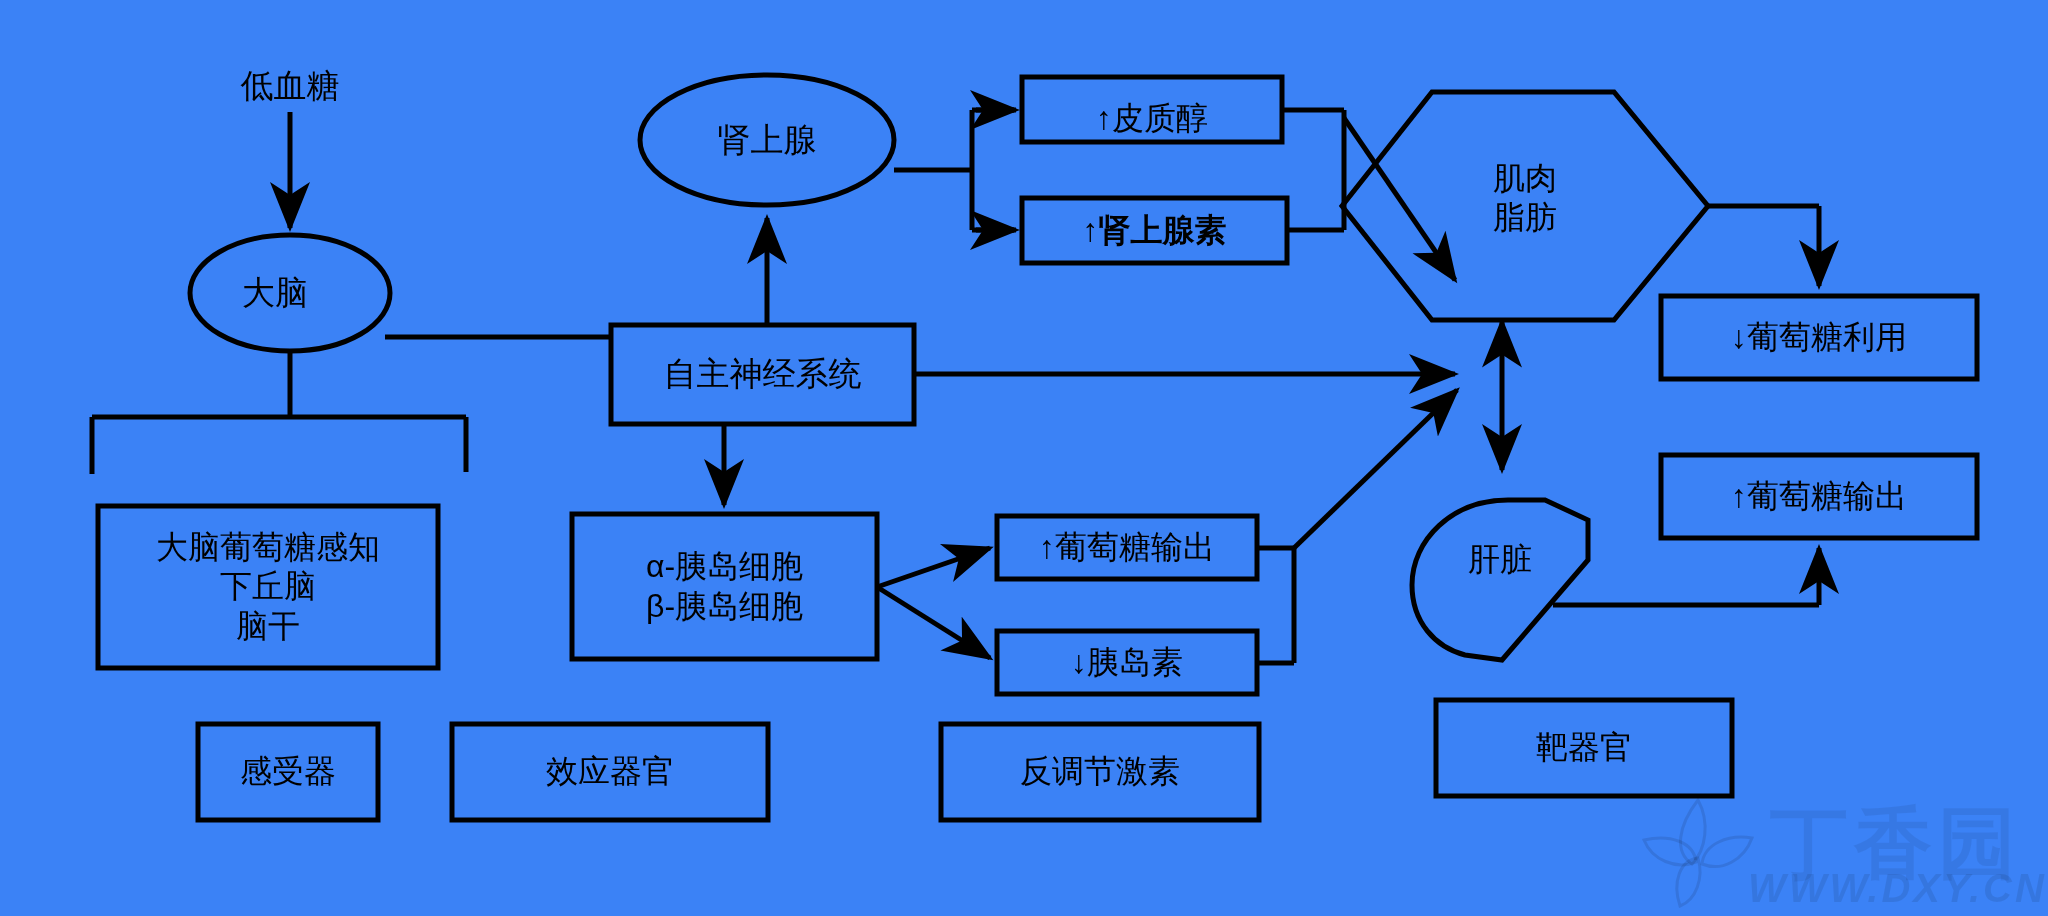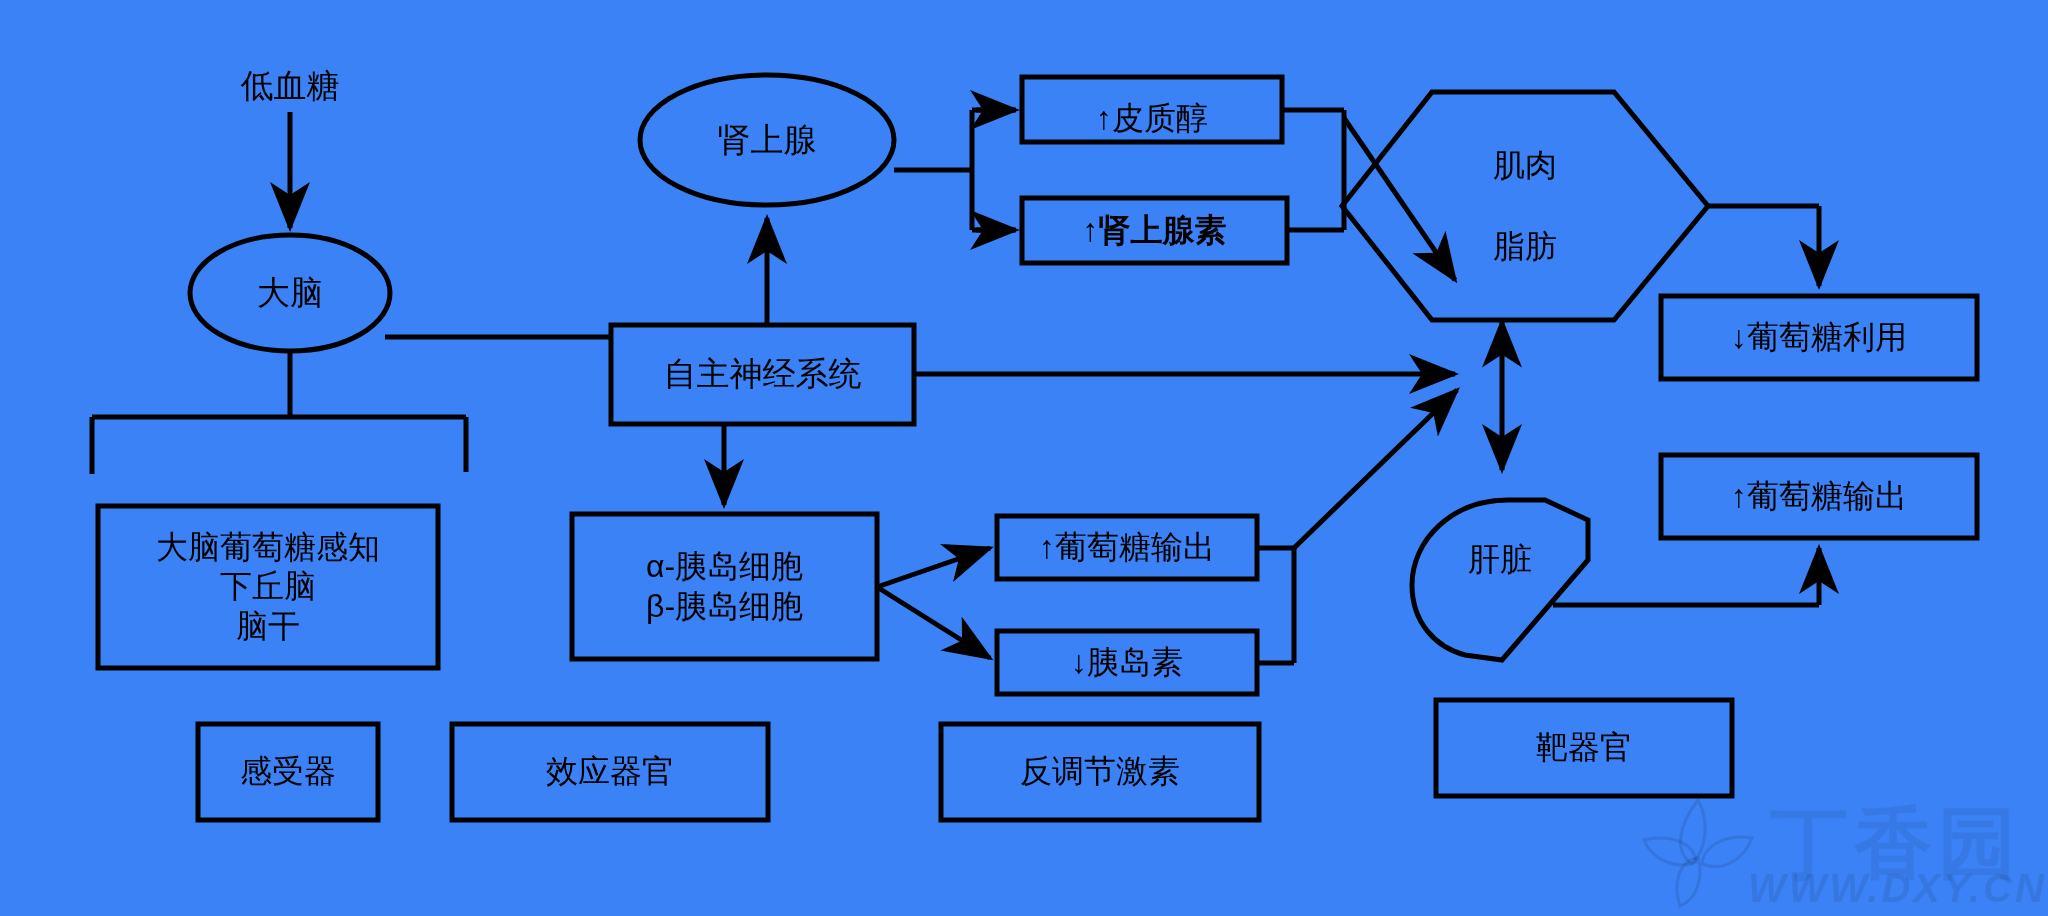--- a/index.html
+++ b/index.html
@@ -136,21 +136,21 @@
 
       <path d="M1708,206 L1819,206 M1819,206 L1819,286" marker-end="url(#arrow)"></path>
 
       <path d="M1553,605 L1819,605 M1819,605 L1819,548" marker-end="url(#arrow)"></path>
 
     </g>
   </svg>
 
   <div class="node-label lbl-xl" style="left:190px; top:62px; width:200px; height:48px;">低血糖</div>
 
-  <div class="node-label lbl-xl" style="left:190px; top:269px; width:200px; height:48px;">大脑</div>
+  <div class="node-label lbl-xl" style="left:175px; top:269px; width:200px; height:48px;">大脑</div>
 
   <div class="node-label" style="left:98px; top:506px; width:340px; height:162px;">
     <span class="lbl-lg">大脑葡萄糖感知</span>
     <span class="lbl-lg">下丘脑</span>
     <span class="lbl-lg">脑干</span>
   </div>
 
   <div class="node-label lbl-xl" style="left:667px; top:116px; width:200px; height:48px;">肾上腺</div>
 
   <div class="node-label lbl-xl" style="left:611px; top:325px; width:303px; height:99px;text-align:right;">自主神经系统</div>
@@ -161,21 +161,21 @@
   </div>
 
   <div class="node-label lbl-lg" style="left:1022px; top:86px; width:260px; height:65px;">↑皮质醇</div>
 
   <div class="node-label lbl-lg bold" style="left:1022px; top:198px; width:265px; height:65px;">↑肾上腺素</div>
 
   <div class="node-label lbl-lg" style="left:997px; top:516px; width:260px; height:63px;">↑葡萄糖输出</div>
 
   <div class="node-label lbl-lg" style="left:997px; top:631px; width:260px; height:63px;">↓胰岛素</div>
 
-  <div class="node-label" style="left:1400px; top:146px; width:250px; height:120px;justify-content:space-between;">
+  <div class="node-label" style="left:1400px; top:138px; width:250px; height:120px;">
     <span class="lbl-lg">肌肉</span>
     <span class="lbl-lg">脂肪</span>
   </div>
 
   <div class="node-label lbl-lg" style="left:1430px; top:536px; width:140px; height:48px;">肝脏</div>
 
   <div class="node-label lbl-lg" style="left:1661px; top:296px; width:316px; height:83px;">↓葡萄糖利用</div>
 
   <div class="node-label lbl-lg" style="left:1661px; top:455px; width:316px; height:83px;">↑葡萄糖输出</div>
 

